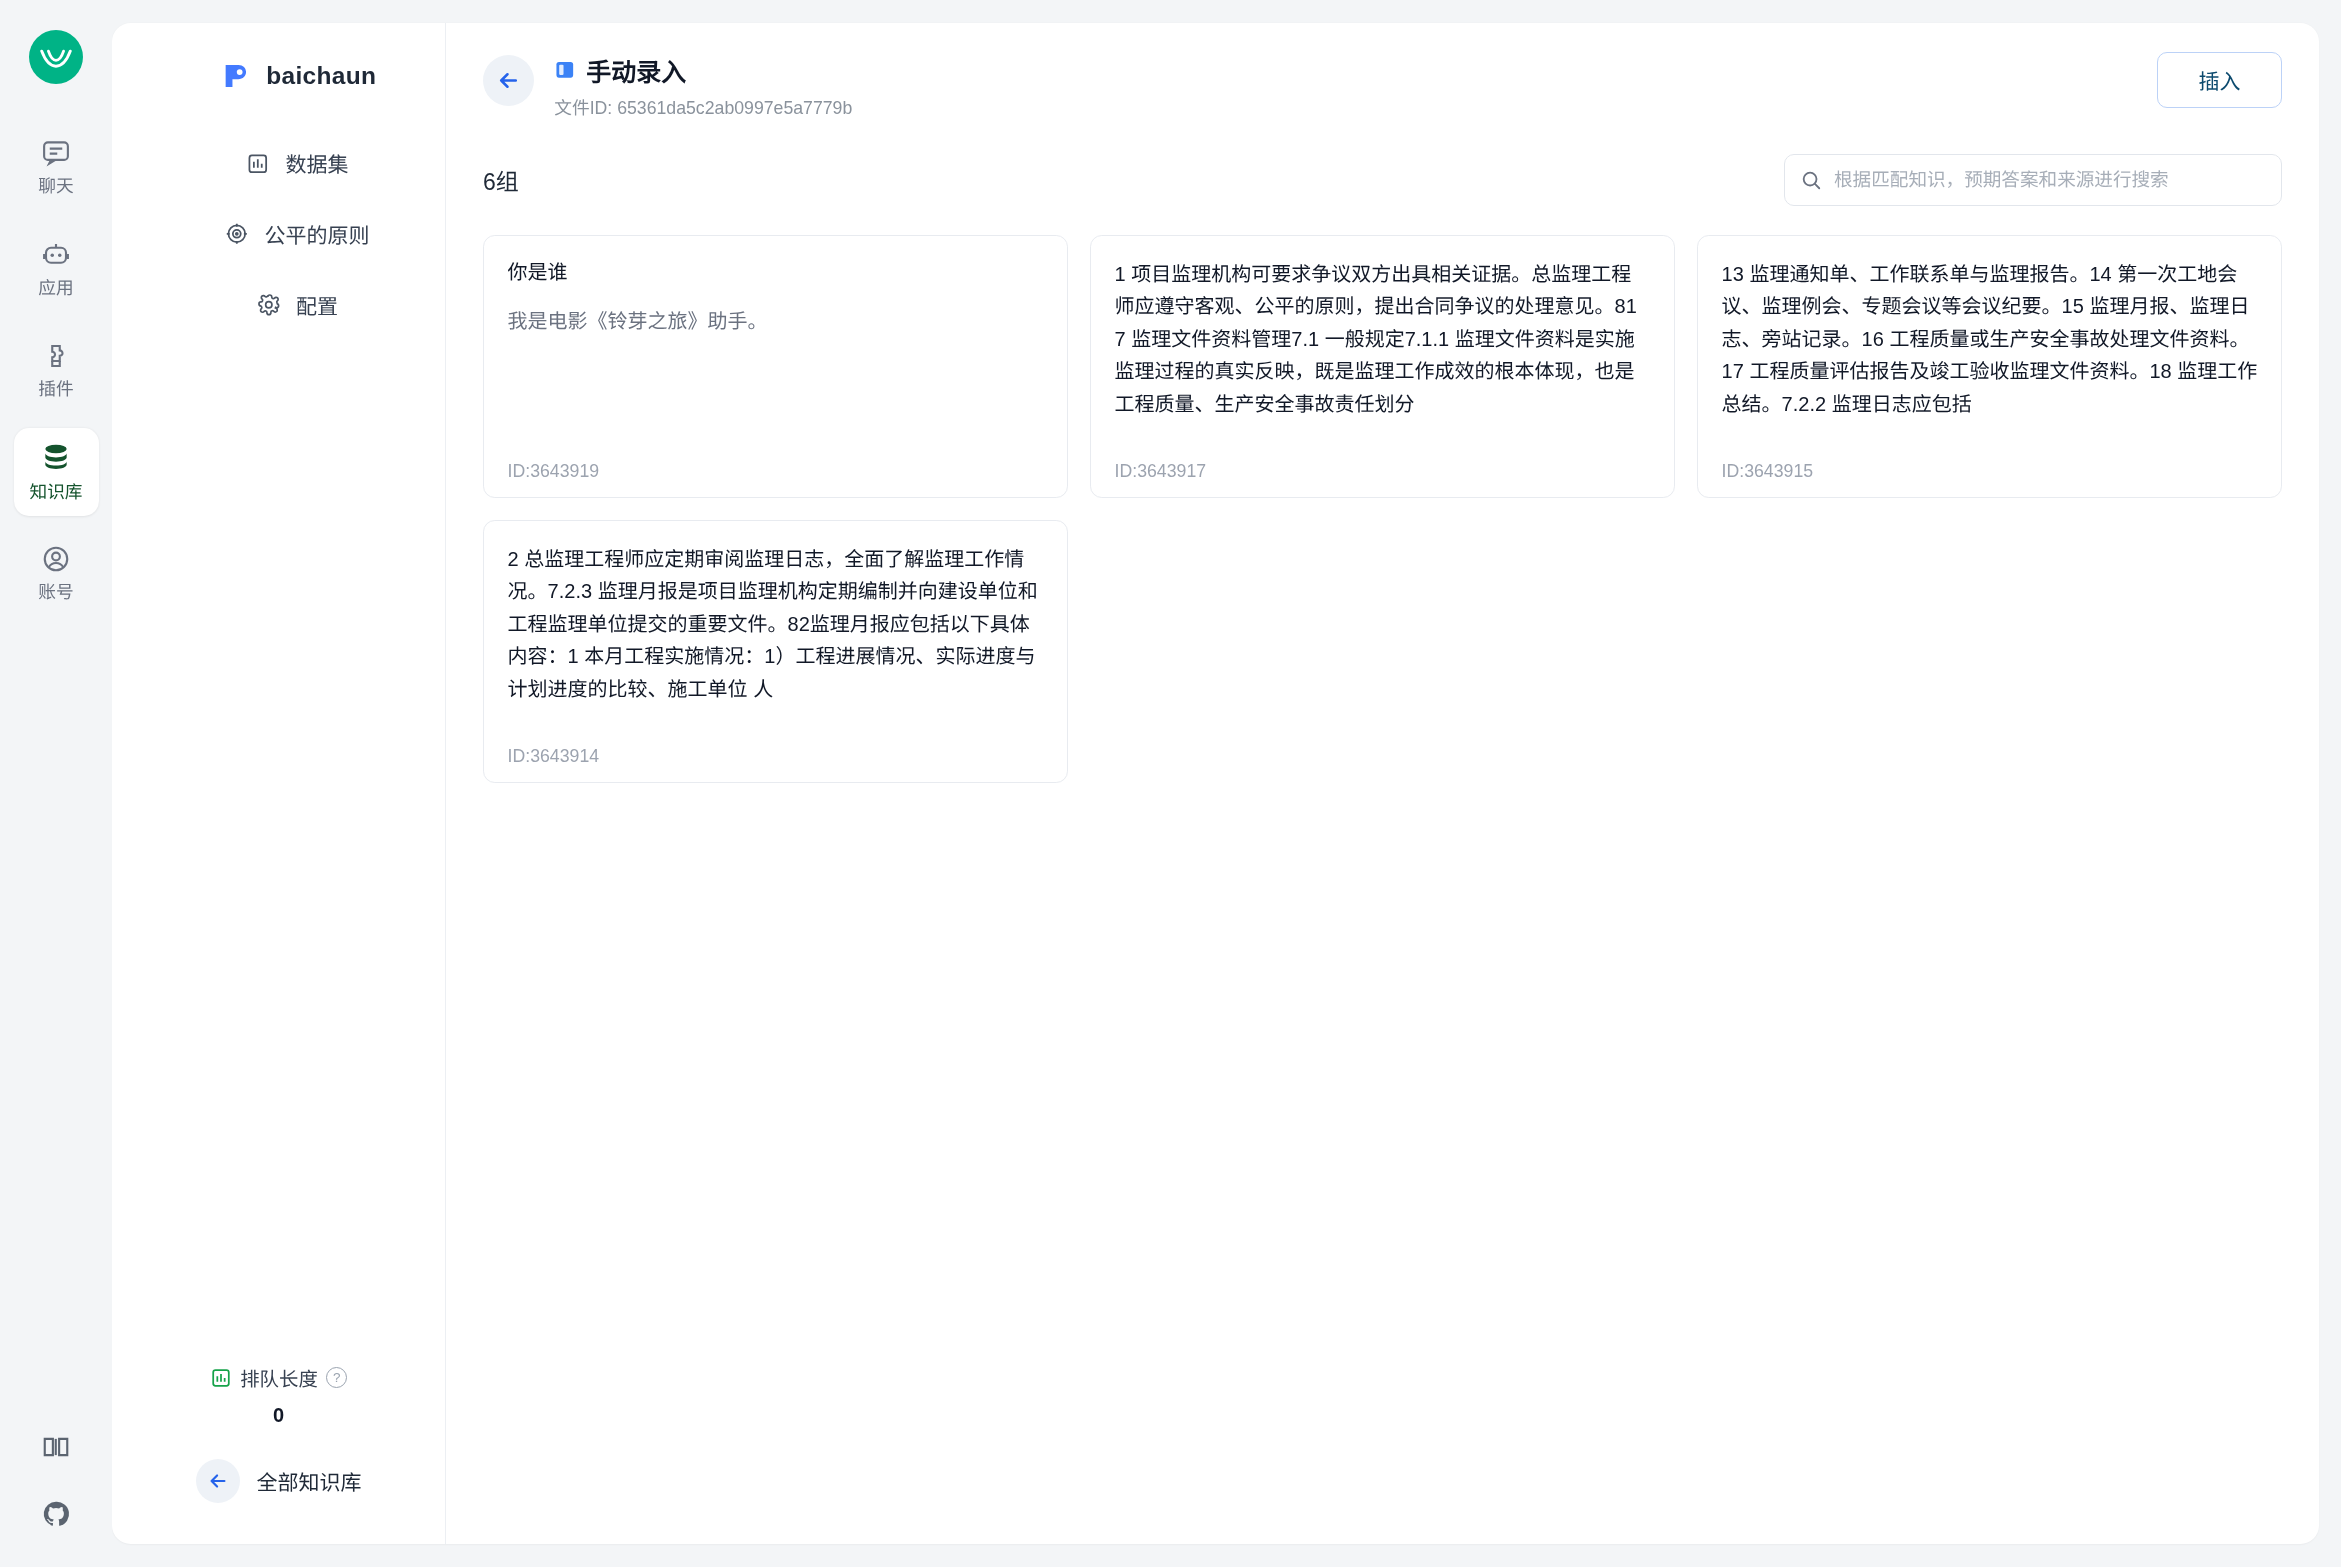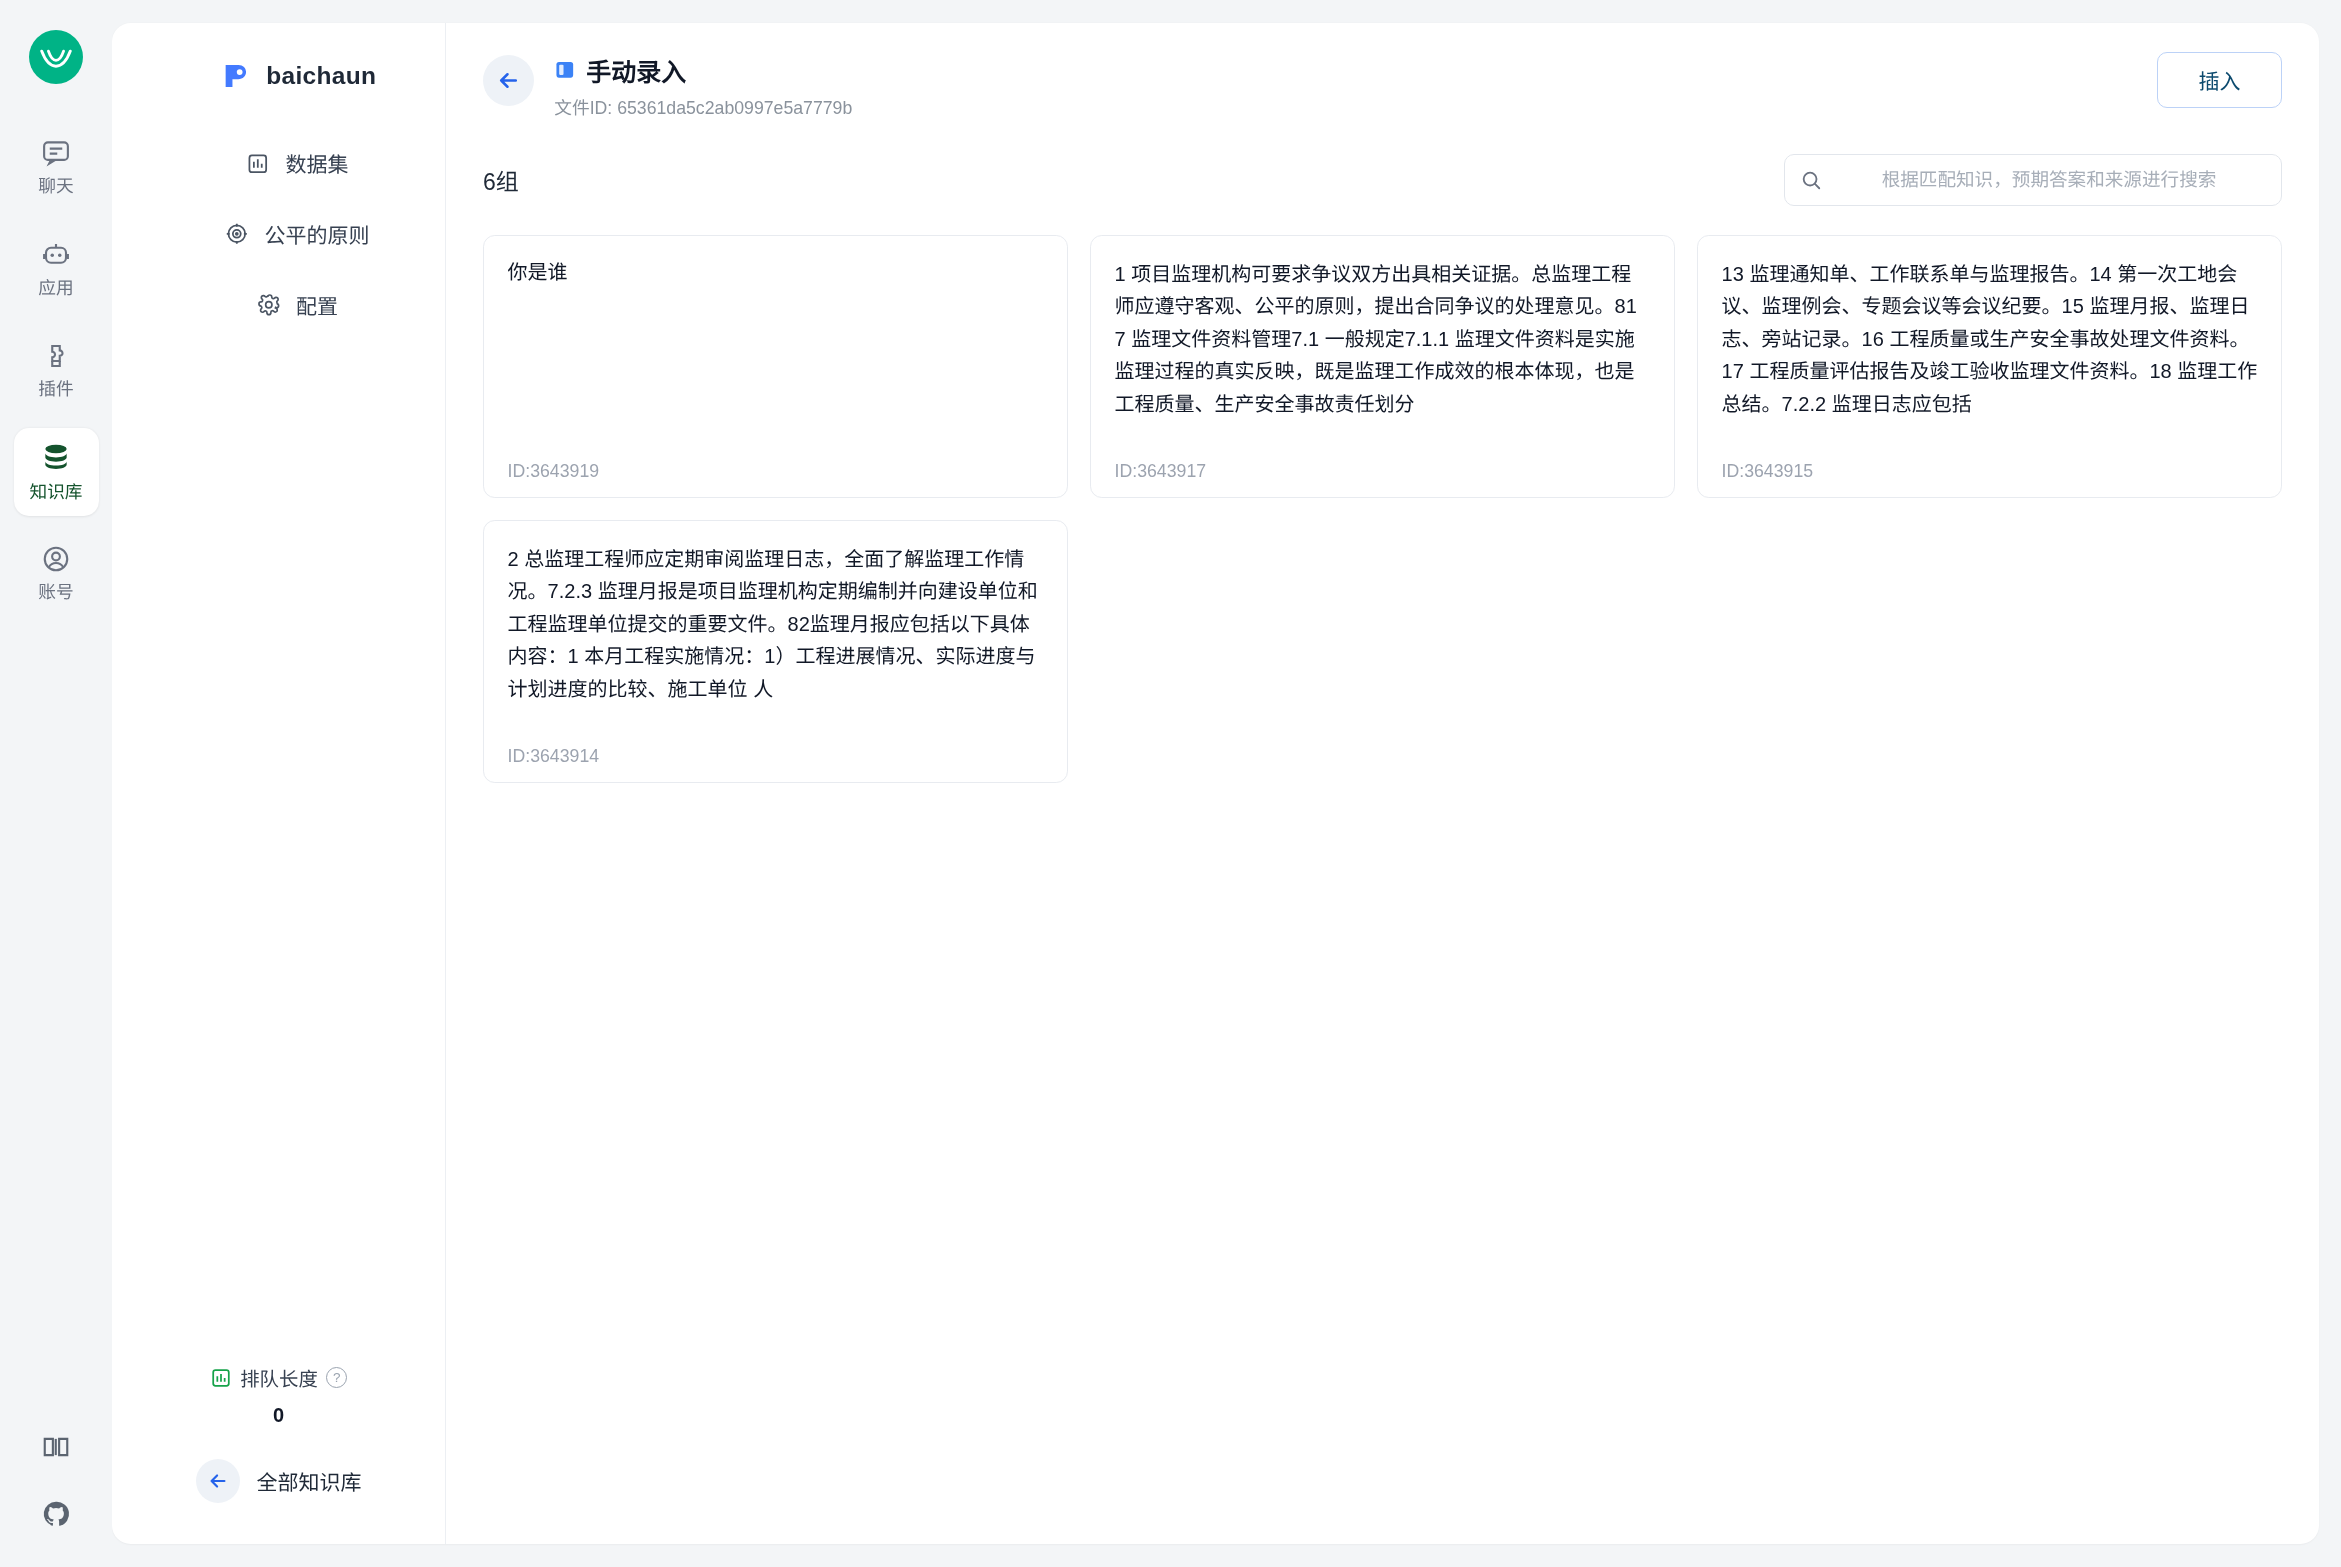--- a/index.html
+++ b/index.html
@@ -233,21 +233,20 @@
     background: #fff;
   }
   .search-box input {
     border: none;
     outline: none;
     font-size: 18.6px;
     color: #3a3f47;
     width: 100%;
     background: transparent;
     font-family: inherit;
-    text-align: center;
   }
   .search-box input::placeholder { color: #a7aeb8; }
 
   
   .grid {
     display: grid;
     grid-template-columns: repeat(3, 1fr);
     gap: 22px;
     align-content: start;
   }
@@ -475,20 +474,21 @@
             </svg>
           </span>
           <input type="text" value="" placeholder="根据匹配知识，预期答案和来源进行搜索" style="">
         </div>
       </div>
 
       <div class="grid">
 
         <div class="chunk">
           <div class="chunk-title">你是谁</div>
+          <div class="chunk-body">我是电影《铃芽之旅》助手。</div>
           <div class="chunk-id">ID:3643919</div>
         </div>
 
 
         <div class="chunk long">
           <div class="chunk-title">1 项目监理机构可要求争议双方出具相关证据。总监理工程师应遵守客观、公平的原则，提出合同争议的处理意见。81 7 监理文件资料管理7.1 一般规定7.1.1 监理文件资料是实施监理过程的真实反映，既是监理工作成效的根本体现，也是工程质量、生产安全事故责任划分</div>
           <div class="chunk-id">ID:3643917</div>
         </div>
 
 

